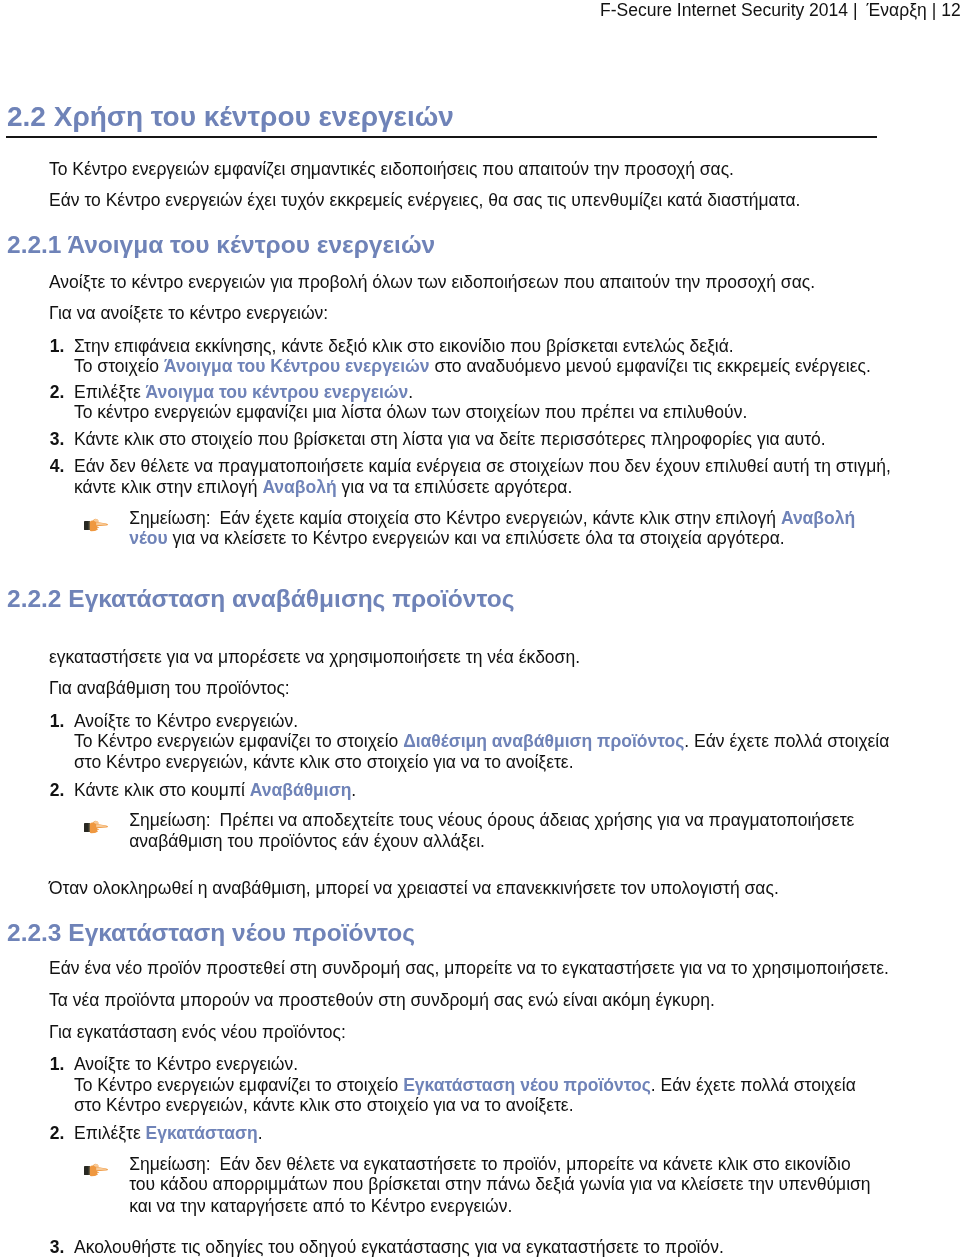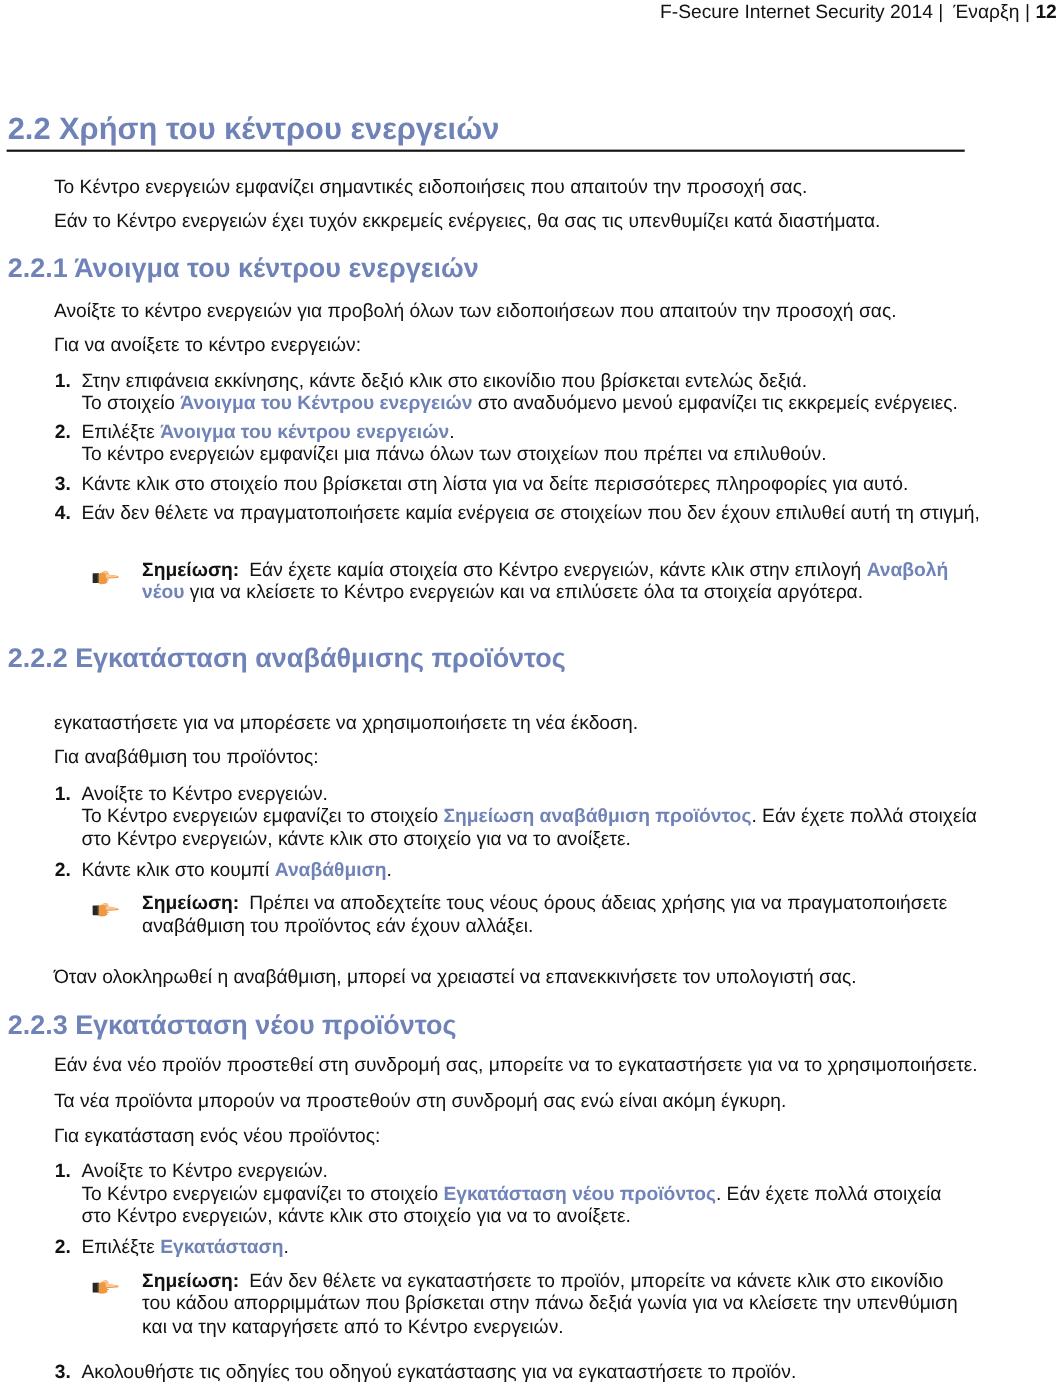--- a/index.html
+++ b/index.html
@@ -5,73 +5,74 @@
 <style>
   html,body{margin:0;padding:0;}
   body{
     width:960px;height:1258px;background:#ffffff;
     font-family:"Liberation Sans",sans-serif;
     color:#121212;position:relative;overflow:hidden;
     -webkit-font-smoothing:antialiased;
   }
   .page{position:relative;width:960px;height:1258px;background:#ffffff;overflow:hidden;}
   .hdr{position:absolute;left:600px;top:2px;font-size:17.5px;line-height:1;white-space:nowrap;color:#121212;}
-  .hdr .b{font-weight:bold;}
+  .hdr .b{font-weight:normal;}
   .sp{display:inline-block;width:5px;}
   .sp2{display:inline-block;width:9px;}
   .h1{position:absolute;font-size:28px;font-weight:bold;line-height:1;color:#6f83b8;white-space:nowrap;}
   .rule{position:absolute;background:#151515;}
   .h2{position:absolute;font-size:24.5px;font-weight:bold;line-height:1;color:#6f83b8;white-space:nowrap;}
   .ln{position:absolute;font-size:17.5px;line-height:1;white-space:nowrap;color:#121212;}
   .num{position:absolute;font-size:17.5px;line-height:1;font-weight:bold;color:#121212;white-space:nowrap;}
   .bl{color:#6f83b8;font-weight:bold;}
-  .bb{font-weight:bold;}
+  .bb{font-weight:normal;}
   .hand{position:absolute;line-height:0;}
 </style>
 </head>
 <body>
 
 <div class="page">
   <div class="hdr"><span>F-Secure Internet Security 2014</span><span class="sp"></span><span>|</span><span class="sp2"></span><span>Έναρξη</span><span class="sp"></span><span>|</span><span class="sp"></span><span class="b">12</span></div>
   <div class="h1" style="left:7px;top:103px"><span>2.2 Χρήση του κέντρου ενεργειών</span></div>
   <div class="rule" style="left:6px;top:136px;width:871px;height:2px"></div>
   <div class="ln" style="left:49px;top:160.5px"><span>Το Κέντρο ενεργειών εμφανίζει σημαντικές ειδοποιήσεις που απαιτούν την προσοχή σας.</span></div>
   <div class="ln" style="left:49px;top:191.7px"><span>Εάν το Κέντρο ενεργειών έχει τυχόν εκκρεμείς ενέργειες, θα σας τις υπενθυμίζει κατά διαστήματα.</span></div>
   <div class="h2" style="left:7px;top:232.7px"><span>2.2.1 Άνοιγμα του κέντρου ενεργειών</span></div>
   <div class="ln" style="left:49px;top:304.7px"><span>Για να ανοίξετε το κέντρο ενεργειών:</span></div>
   <div class="ln" style="left:49px;top:273.7px"><span>Ανοίξτε το κέντρο ενεργειών για προβολή όλων των ειδοποιήσεων που απαιτούν την προσοχή σας.</span></div>
   <div class="num" style="left:49.8px;top:337.5px"><span>1.</span></div>
   <div class="ln" style="left:74px;top:337.5px"><span>Στην επιφάνεια εκκίνησης, κάντε δεξιό κλικ στο εικονίδιο που βρίσκεται εντελώς δεξιά.</span></div>
   <div class="ln" style="left:74px;top:357.9px"><span>Το στοιχείο </span><span class="bl">Άνοιγμα του Κέντρου ενεργειών</span><span> στο αναδυόμενο μενού εμφανίζει τις εκκρεμείς ενέργειες.</span></div>
   <div class="num" style="left:49.8px;top:383.6px"><span>2.</span></div>
   <div class="ln" style="left:74px;top:383.6px"><span>Επιλέξτε </span><span class="bl">Άνοιγμα του κέντρου ενεργειών</span><span>.</span></div>
-  <div class="ln" style="left:74px;top:404.4px"><span>Το κέντρο ενεργειών εμφανίζει μια πάνω όλων των στοιχείων που πρέπει να επιλυθούν.</span></div>
+  <div class="ln" style="left:74px;top:404.4px"><span>Το κέντρο ενεργειών εμφανίζει μια λίστα όλων των στοιχείων που πρέπει να επιλυθούν.</span></div>
   <div class="num" style="left:49.8px;top:431.1px"><span>3.</span></div>
   <div class="ln" style="left:74px;top:431.1px"><span>Κάντε κλικ στο στοιχείο που βρίσκεται στη λίστα για να δείτε περισσότερες πληροφορίες για αυτό.</span></div>
   <div class="num" style="left:49.8px;top:457.6px"><span>4.</span></div>
   <div class="ln" style="left:74px;top:457.6px"><span>Εάν δεν θέλετε να πραγματοποιήσετε καμία ενέργεια σε στοιχείων που δεν έχουν επιλυθεί αυτή τη στιγμή,</span></div>
+  <div class="ln" style="left:74px;top:478.5px"><span>κάντε κλικ στην επιλογή </span><span class="bl">Αναβολή</span><span> για να τα επιλύσετε αργότερα.</span></div>
   <div class="hand" style="left:83.5px;top:517px"><svg width="24" height="15" viewBox="0 0 112 70">
       <path d="M3 19 h24 v42 h-24 q-3 0 -3 -4 v-34 q0 -4 3 -4 z" fill="#282822"></path>
       <path d="M21 19 h6 v42 h-6 z" fill="#4c4c3a"></path>
       <path d="M27 22 q6 -6 16 -5 q10 1 14 7 l5 8 v20 q0 12 -13 13 l-14 1 q-8 0 -8 -7 z" fill="#ef9840"></path>
       <path d="M55 22 l48 8 q9 1.3 9 5 q0 4 -9 4.6 l-48 3 z" fill="#ef9840"></path>
       <path d="M57 24 l44 7 q5 0.8 5 2.6 q0 1.9 -5 2.1 l-44 2.3 z" fill="#f8cb99"></path>
       <path d="M41 16 q9 -11 20 -6 q5.6 2.4 6.6 7.6 l0.9 4.8 l-27.5 -2 z" fill="#ef9840"></path>
       <path d="M45 15 q7 -7.6 15.5 -4.2 q4.5 1.8 5.3 5.6 l0.7 3.4 l-21.5 -1.6 z" fill="#f8cb99"></path>
       <path d="M50 44 q13 1 18 2.3 q3.4 0.5 3.4 2.1 q0 1.7 -3.4 1.9 l-18 1.2 z" fill="#ef9840"></path>
       <path d="M49 54 q10 0.8 14 1.8 q2.5 0.4 2.5 1.8 q0 1.4 -2.5 1.6 l-14 0.9 z" fill="#ef9840"></path>
     </svg></div>
   <div class="ln" style="left:129.2px;top:509.9px"><span class="bb">Σημείωση:</span><span class="sp2"></span><span>Εάν έχετε καμία στοιχεία στο Κέντρο ενεργειών, κάντε κλικ στην επιλογή </span><span class="bl">Αναβολή</span></div>
   <div class="ln" style="left:129.2px;top:530.3px"><span class="bl">νέου</span><span> για να κλείσετε το Κέντρο ενεργειών και να επιλύσετε όλα τα στοιχεία αργότερα.</span></div>
   <div class="h2" style="left:7px;top:587.2px"><span>2.2.2 Εγκατάσταση αναβάθμισης προϊόντος</span></div>
   <div class="ln" style="left:49px;top:648.9px"><span>εγκαταστήσετε για να μπορέσετε να χρησιμοποιήσετε τη νέα έκδοση.</span></div>
   <div class="ln" style="left:49px;top:679.6px"><span>Για αναβάθμιση του προϊόντος:</span></div>
   <div class="num" style="left:49.8px;top:712.9px"><span>1.</span></div>
   <div class="ln" style="left:74px;top:712.9px"><span>Ανοίξτε το Κέντρο ενεργειών.</span></div>
-  <div class="ln" style="left:74px;top:733.2px"><span>Το Κέντρο ενεργειών εμφανίζει το στοιχείο </span><span class="bl">Σημείωση αναβάθμιση προϊόντος</span><span>. Εάν έχετε πολλά στοιχεία</span></div>
+  <div class="ln" style="left:74px;top:733.2px"><span>Το Κέντρο ενεργειών εμφανίζει το στοιχείο </span><span class="bl">Διαθέσιμη αναβάθμιση προϊόντος</span><span>. Εάν έχετε πολλά στοιχεία</span></div>
   <div class="ln" style="left:74px;top:753.8px"><span>στο Κέντρο ενεργειών, κάντε κλικ στο στοιχείο για να το ανοίξετε.</span></div>
   <div class="num" style="left:49.8px;top:781.6px"><span>2.</span></div>
   <div class="ln" style="left:74px;top:781.6px"><span>Κάντε κλικ στο κουμπί </span><span class="bl">Αναβάθμιση</span><span>.</span></div>
   <div class="hand" style="left:83.5px;top:819px"><svg width="24" height="15" viewBox="0 0 112 70">
       <path d="M3 19 h24 v42 h-24 q-3 0 -3 -4 v-34 q0 -4 3 -4 z" fill="#282822"></path>
       <path d="M21 19 h6 v42 h-6 z" fill="#4c4c3a"></path>
       <path d="M27 22 q6 -6 16 -5 q10 1 14 7 l5 8 v20 q0 12 -13 13 l-14 1 q-8 0 -8 -7 z" fill="#ef9840"></path>
       <path d="M55 22 l48 8 q9 1.3 9 5 q0 4 -9 4.6 l-48 3 z" fill="#ef9840"></path>
       <path d="M57 24 l44 7 q5 0.8 5 2.6 q0 1.9 -5 2.1 l-44 2.3 z" fill="#f8cb99"></path>
       <path d="M41 16 q9 -11 20 -6 q5.6 2.4 6.6 7.6 l0.9 4.8 l-27.5 -2 z" fill="#ef9840"></path>

